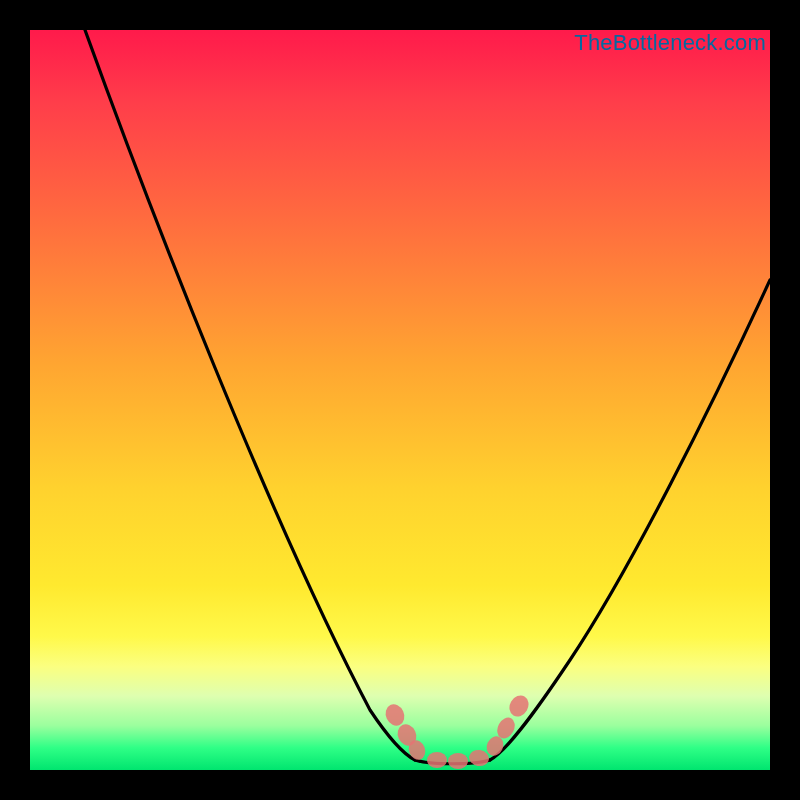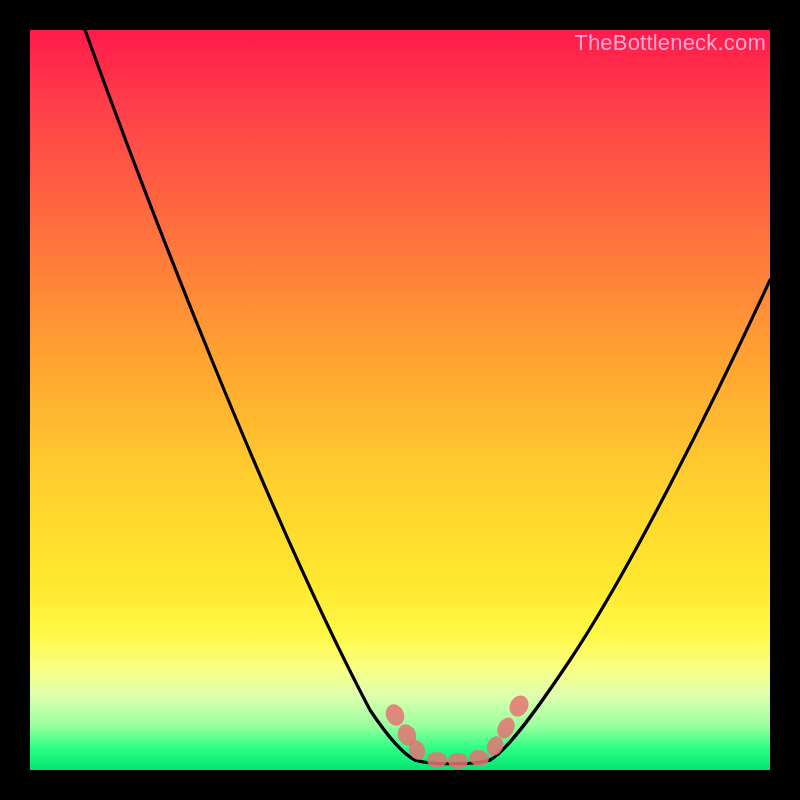--- a/index.html
+++ b/index.html
@@ -30,21 +30,21 @@
       #deffb0 90%,
       #9bff9e 94%,
       #2fff86 97%,
       #00e56f 100%
     );
   }
   .watermark {
     position: absolute;
     top: 30px;
     right: 34px;
-    color: #f9a8d4;
+    color: #0369a1;
     font-size: 22px;
     font-weight: 400;
     letter-spacing: 0.2px;
     user-select: none;
   }
   svg.curve {
     position: absolute;
     left: 0;
     top: 0;
     width: 740px;

